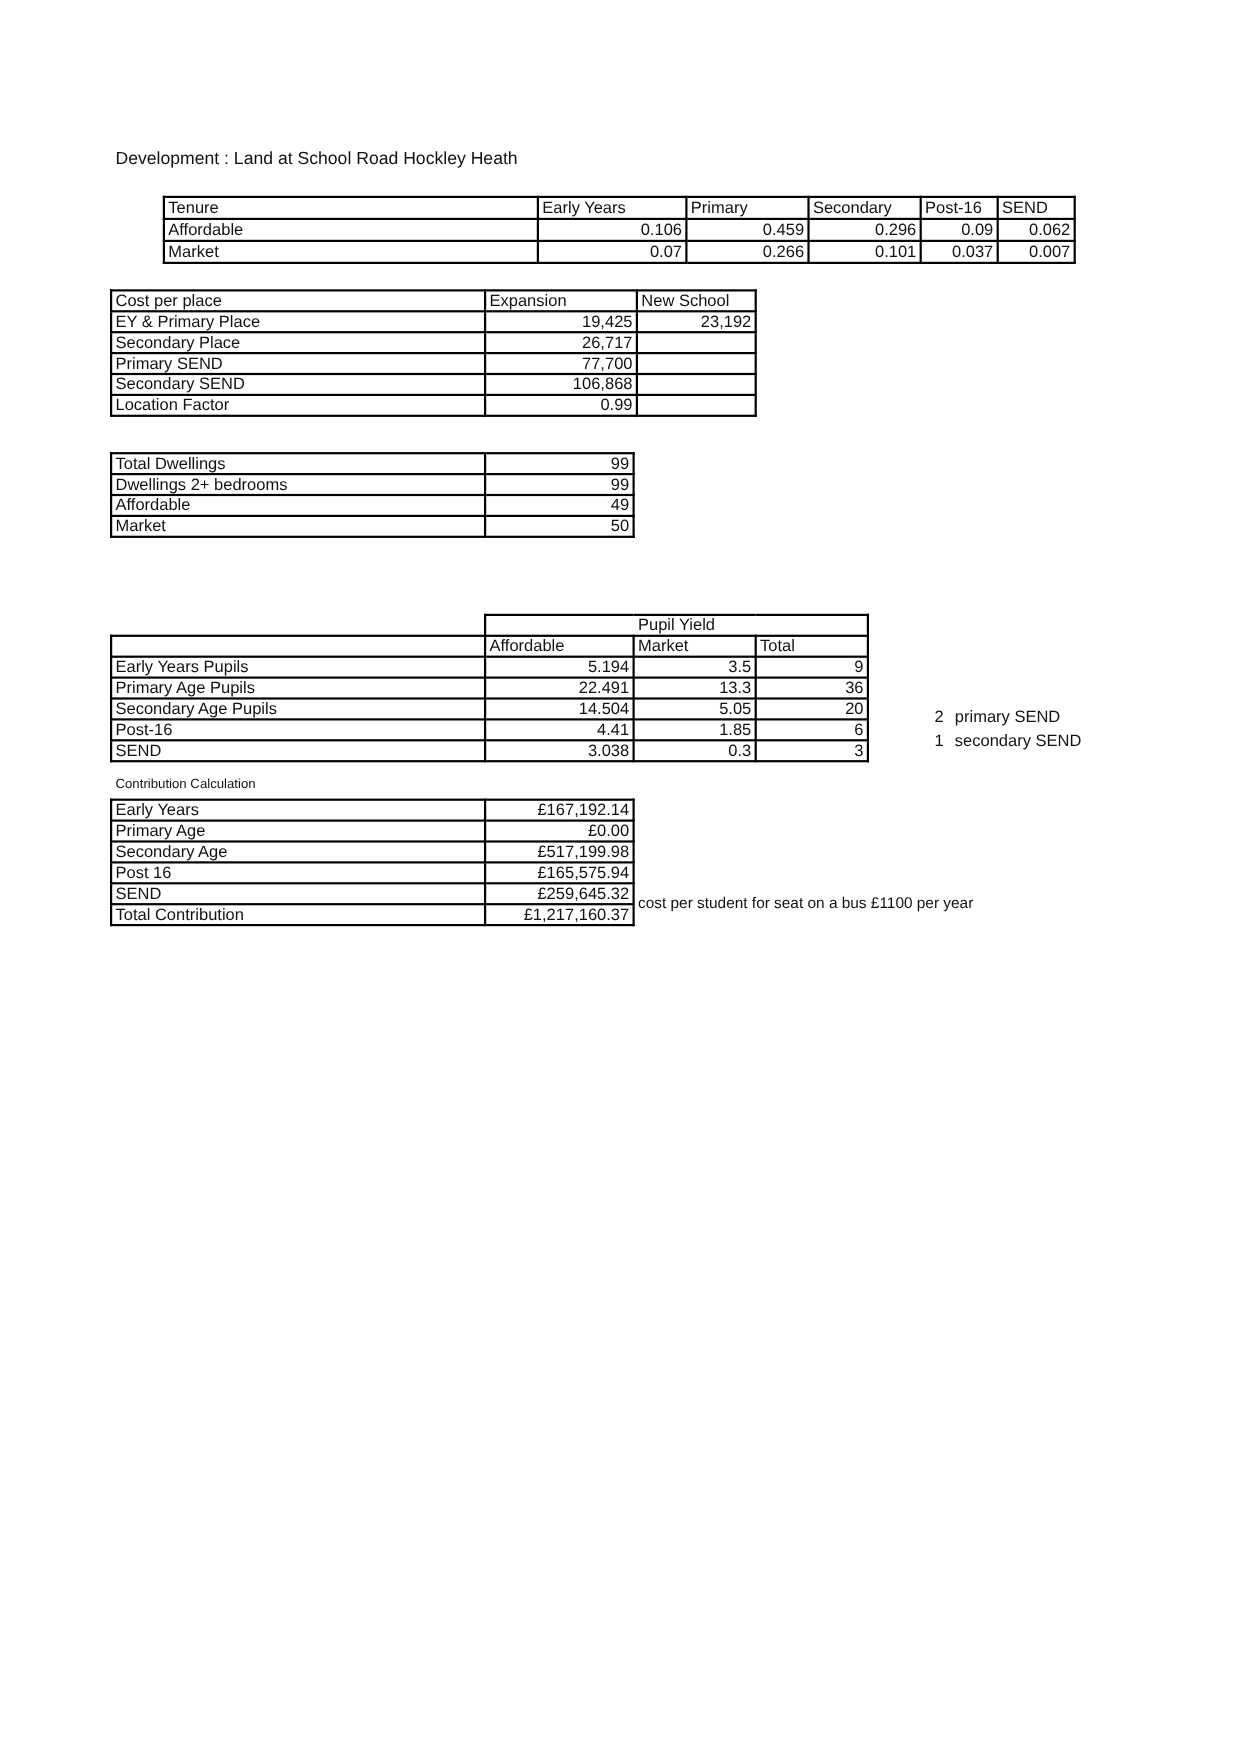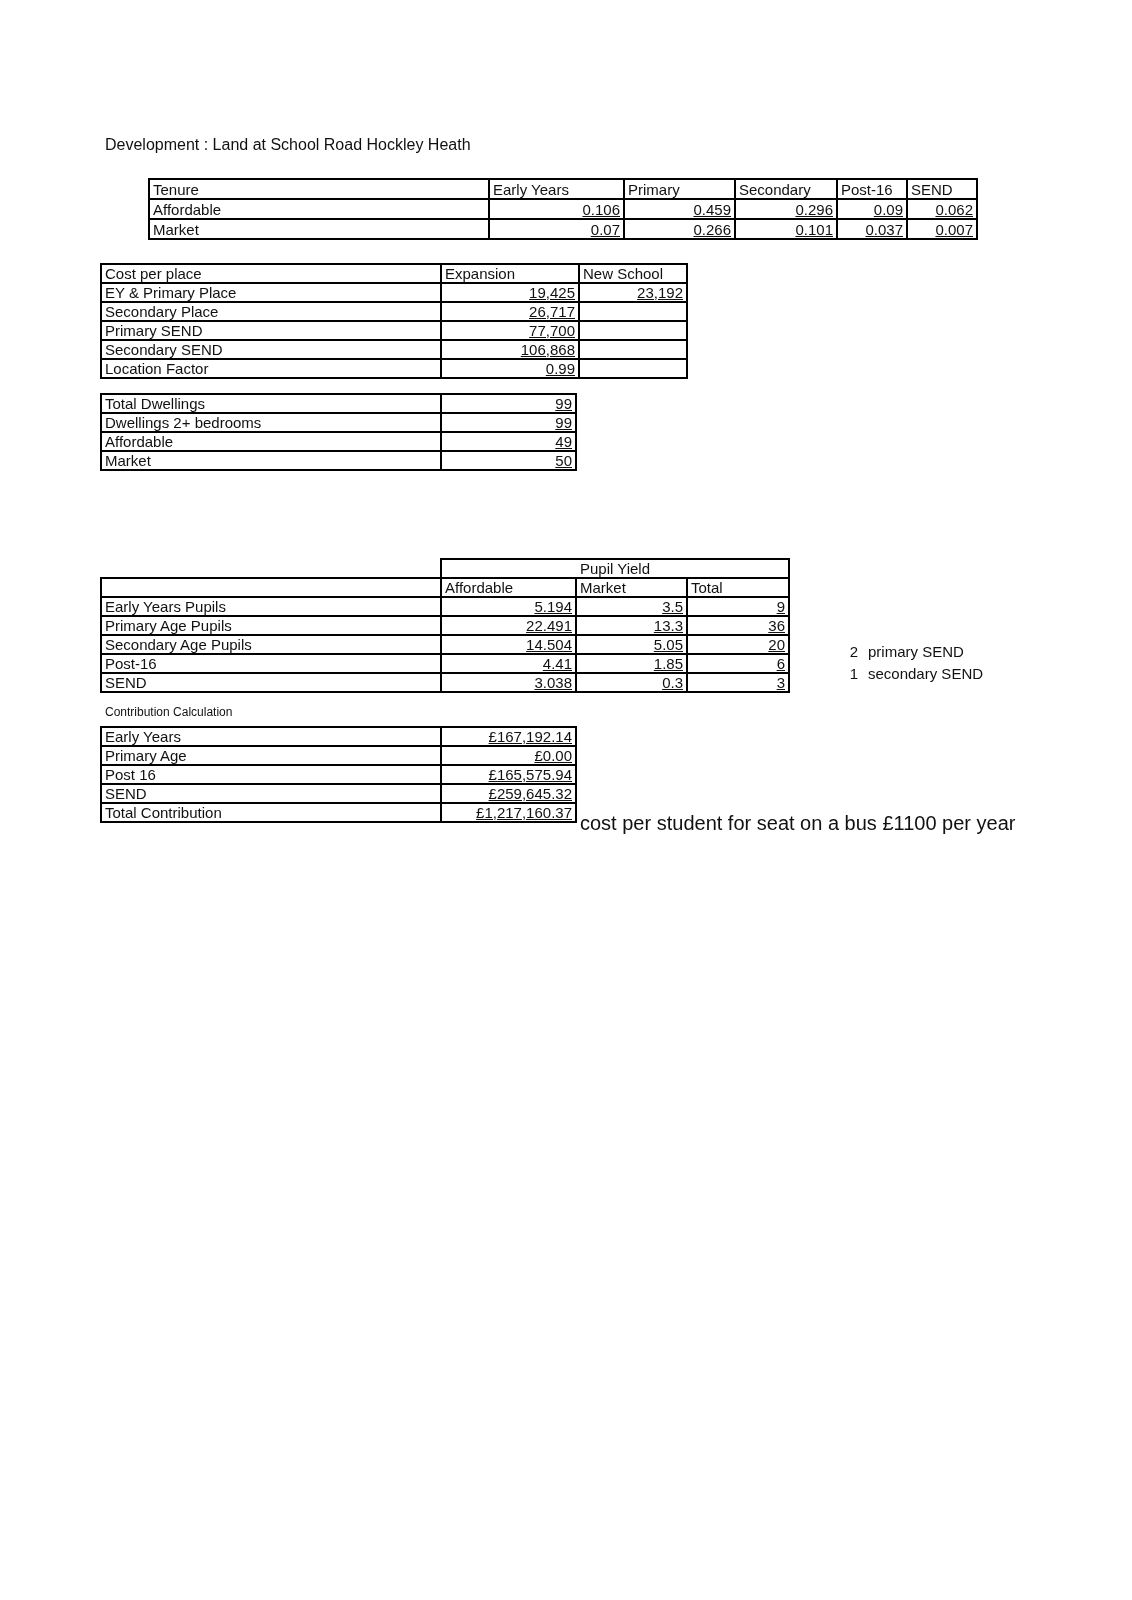--- a/index.html
+++ b/index.html
@@ -23,40 +23,40 @@
   td {
     border: 2px solid #000000;
     font-size: 15px;
     height: 19px;
     padding: 0 3px;
     vertical-align: middle;
     white-space: nowrap;
     overflow: hidden;
   }
   .tenure-table td { height: 20px; }
-  .num { text-align: right; text-decoration: underline; }
+  .num { text-align: right; }
   .center { text-align: center; }
   td.nob { border: none; }
   .section-title {
     position: absolute;
     left: 105px; top: 705px;
     font-size: 12px;
   }
   .note-line {
     position: absolute;
     left: 846px;
     font-size: 15px;
     display: flex;
   }
   .note-count { display: inline-block; width: 12px; text-align: right; }
   .note-text { margin-left: 10px; }
   .transport-note {
     position: absolute;
     left: 580px; top: 812px;
-    font-size: 20px;
+    font-size: 14px;
     white-space: nowrap;
   }
 </style>
 </head>
 <body>
 
 <div class="page-title">Development : Land at School Road Hockley Heath</div>
 
 <table class="tenure-table" style="left:100px; top:178px;margin-left:48px;">
   <colgroup>
@@ -128,21 +128,21 @@
     <td class="num"></td>
   </tr>
   <tr>
     <td>Location Factor</td>
     <td class="num">0.99</td>
     <td class="num"></td>
   </tr>
 </tbody>
   </table>
 
-<table style="left:100px; top:393px;">
+<table style="left:100px; top:411px;">
   <colgroup>
     <col style="width:340px">
       <col style="width:135px">
   </colgroup>
   <tbody>
       <tr>
     <td>Total Dwellings</td>
     <td class="num">99</td>
   </tr>
   <tr>
@@ -230,20 +230,24 @@
   <tbody>
       <tr>
     <td>Early Years</td>
     <td class="num">£167,192.14</td>
   </tr>
   <tr>
     <td>Primary Age</td>
     <td class="num">£0.00</td>
   </tr>
   <tr>
+    <td>Secondary Age</td>
+    <td class="num">£517,199.98</td>
+  </tr>
+  <tr>
     <td>Post 16</td>
     <td class="num">£165,575.94</td>
   </tr>
   <tr>
     <td>SEND</td>
     <td class="num">£259,645.32</td>
   </tr>
   <tr>
     <td>Total Contribution</td>
     <td class="num">£1,217,160.37</td>

